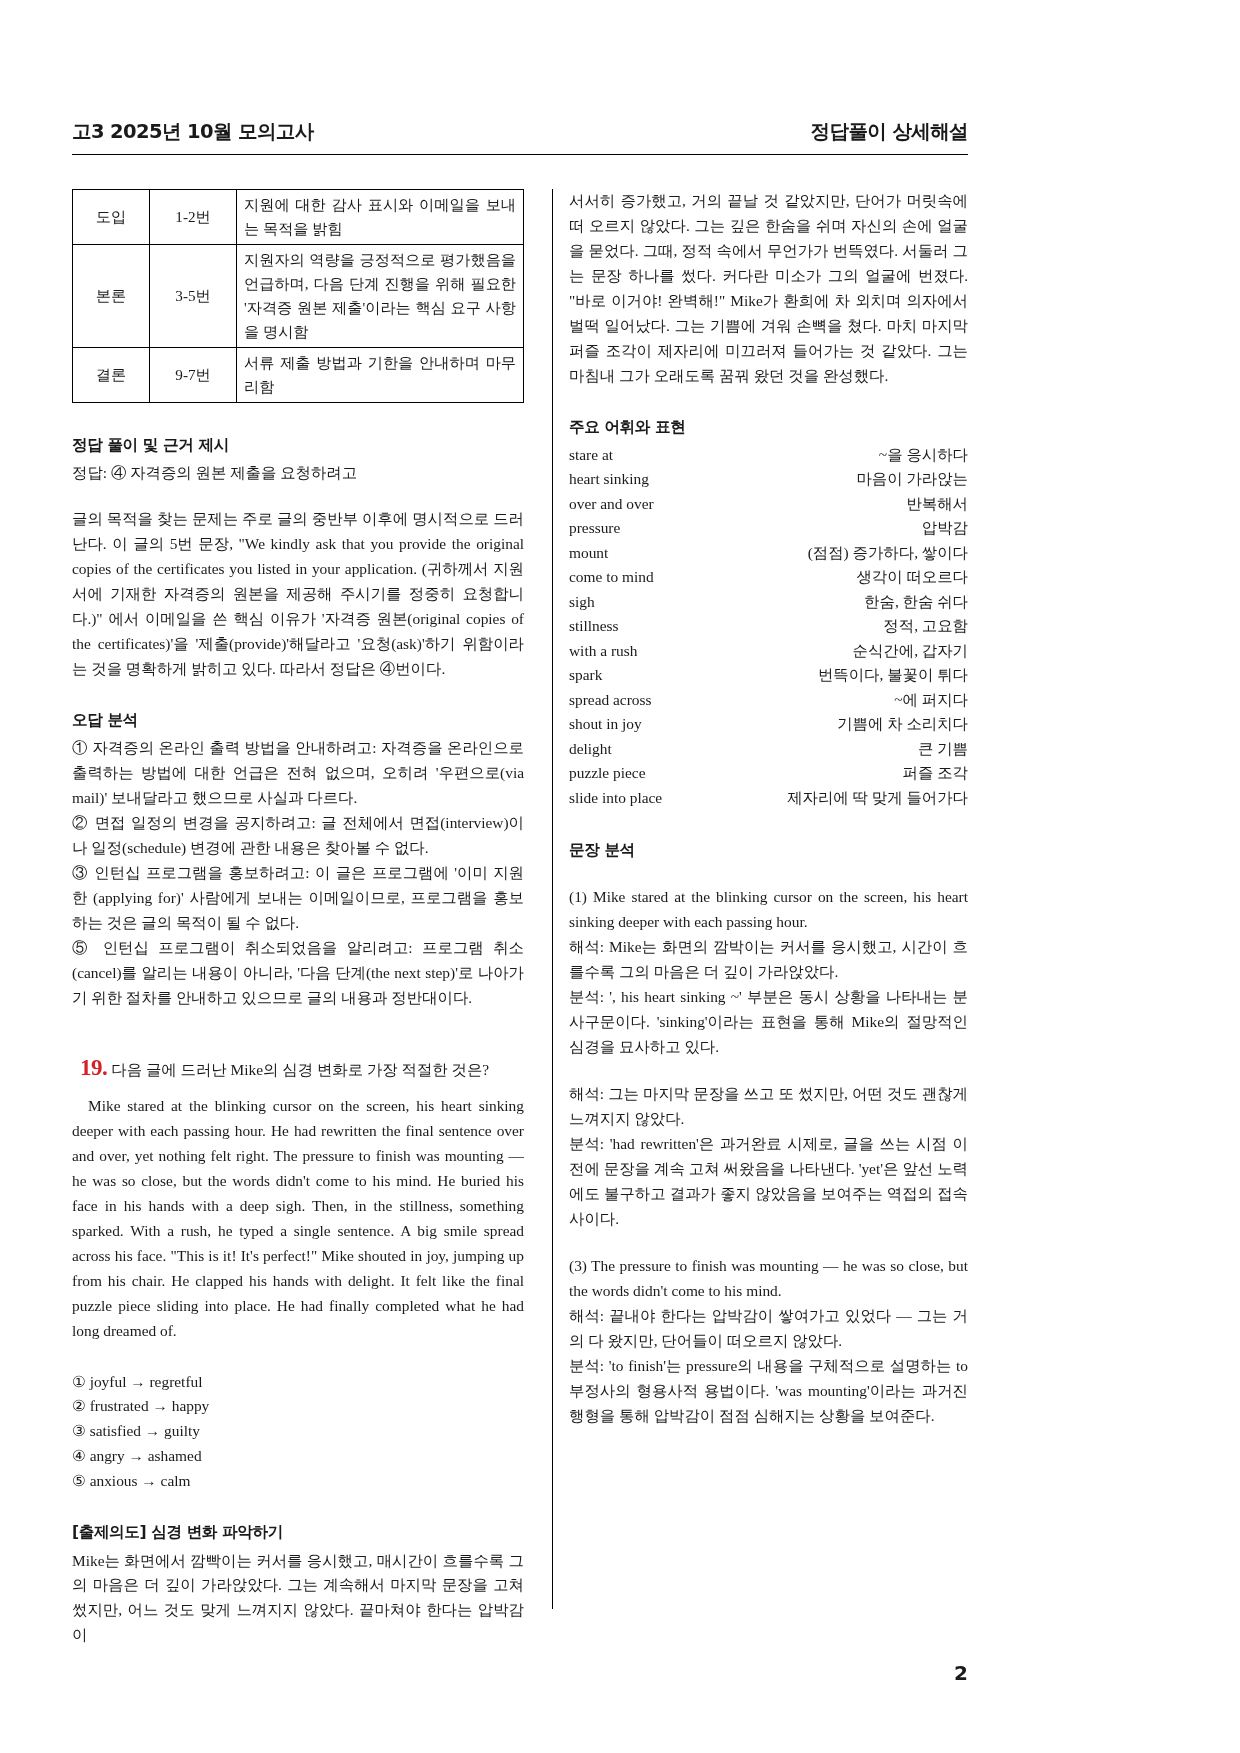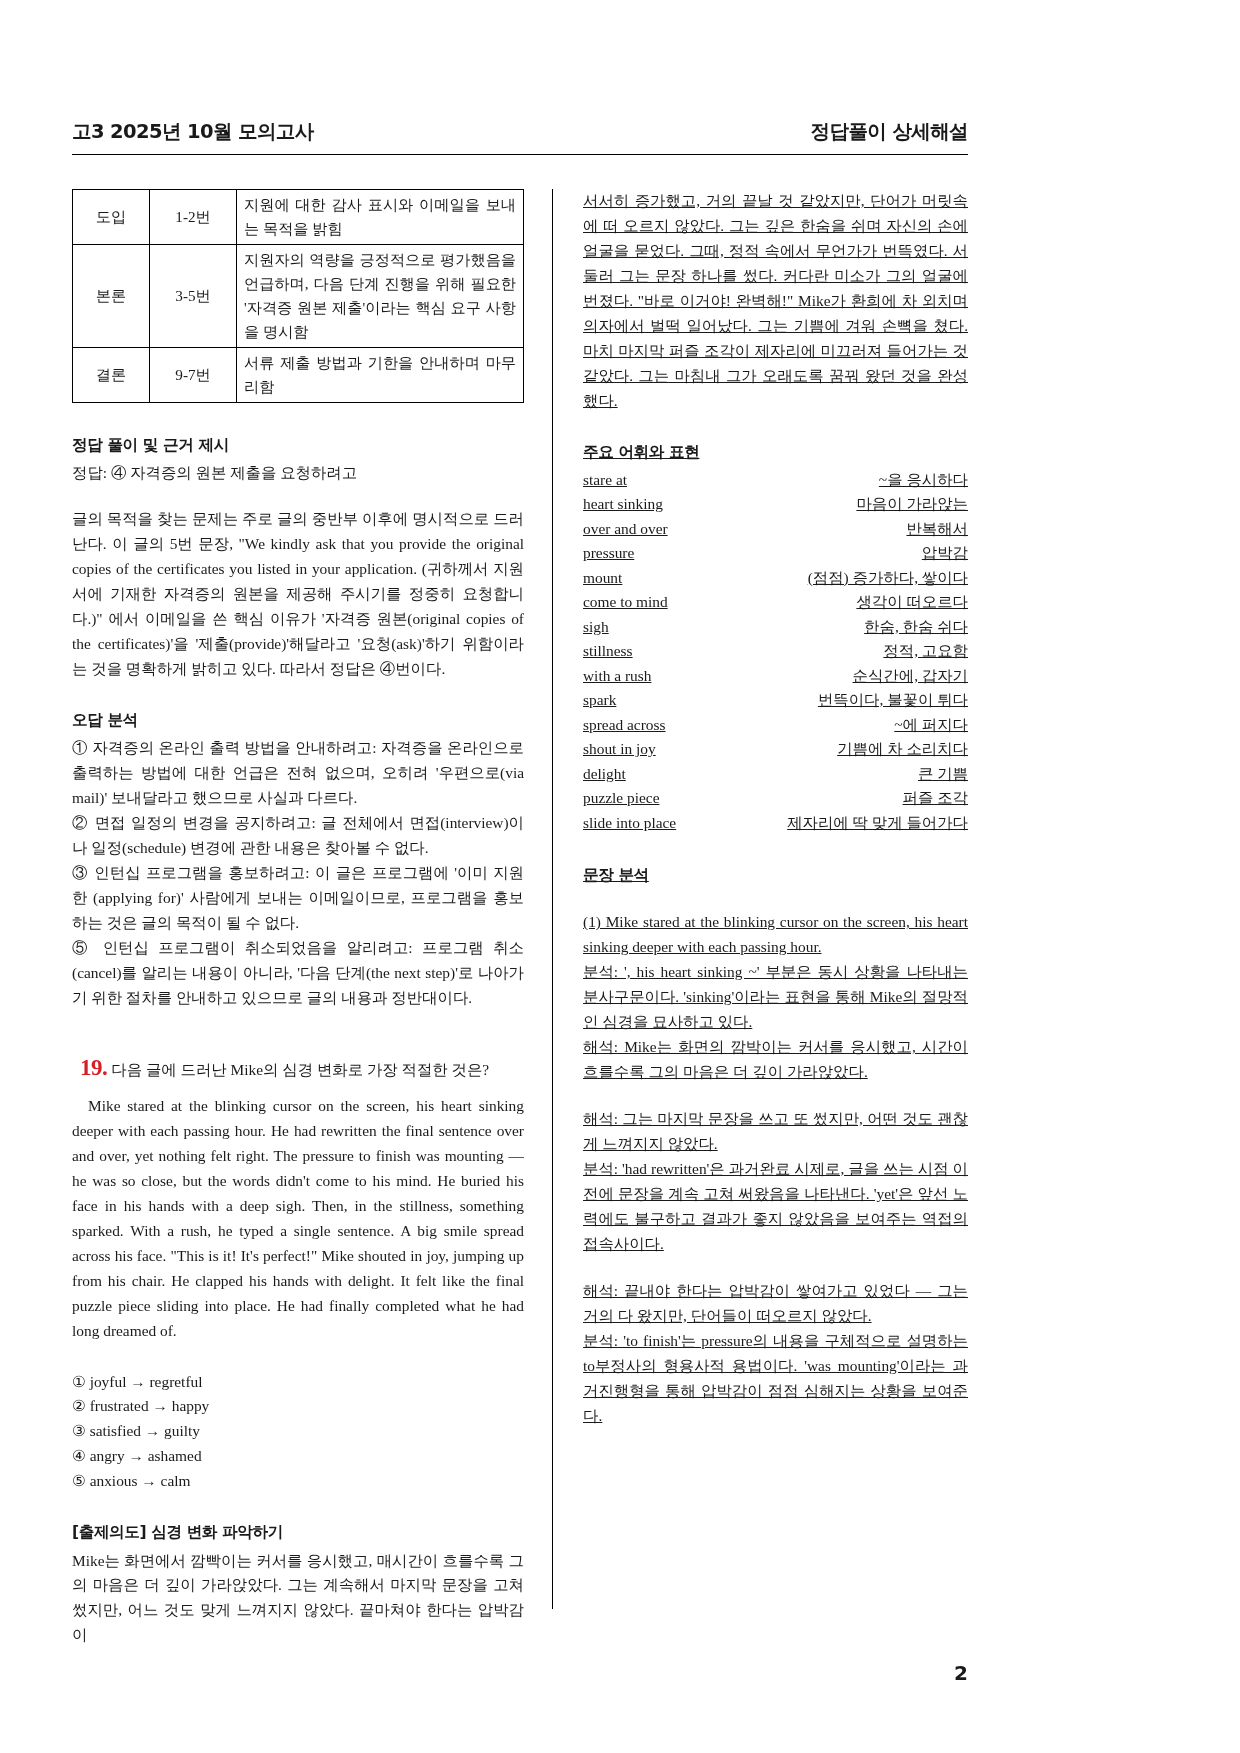--- a/index.html
+++ b/index.html
@@ -44,21 +44,21 @@
     display: flex;
     align-items: stretch;
     height: 1420px;
   }
   .col {
     width: 470px;
     font-size: 15.4px;
     line-height: 1.62;
   }
   .col-left  { padding-right: 28px; }
-  .col-right { padding-left: 30px; border-left: 1.3px solid #000; text-decoration: underline; }
+  .col-right { padding-left: 16px; border-left: 1.3px solid #000; }
 
   
   table.structure {
     border-collapse: collapse;
     width: 452px;
     table-layout: fixed;
     margin-bottom: 30px;
   }
   table.structure td {
     border: 1.2px solid #000;
@@ -256,30 +256,31 @@
         <div class="vocab-row">
           <span class="vocab-en">slide into place</span>
           <span class="vocab-ko">제자리에 딱 맞게 들어가다</span>
         </div>
       </div>
 
       <h2 class="sec" style="margin-top:28px">문장 분석</h2>
 
       <div class="sent-block">
         <p>(1) Mike stared at the blinking cursor on the screen, his heart sinking deeper with each passing hour.</p>
+        <p>해석: Mike는 화면의 깜박이는 커서를 응시했고, 시간이 흐를수록 그의 마음은 더 깊이 가라앉았다.</p>
         <p>분석: ', his heart sinking ~' 부분은 동시 상황을 나타내는 분사구문이다. 'sinking'이라는 표현을 통해 Mike의 절망적인 심경을 묘사하고 있다.</p>
-        <p>해석: Mike는 화면의 깜박이는 커서를 응시했고, 시간이 흐를수록 그의 마음은 더 깊이 가라앉았다.</p>
       </div>
 
       <div class="sent-block">
         <p>해석: 그는 마지막 문장을 쓰고 또 썼지만, 어떤 것도 괜찮게 느껴지지 않았다.</p>
         <p>분석: 'had rewritten'은 과거완료 시제로, 글을 쓰는 시점 이전에 문장을 계속 고쳐 써왔음을 나타낸다. 'yet'은 앞선 노력에도 불구하고 결과가 좋지 않았음을 보여주는 역접의 접속사이다.</p>
       </div>
 
       <div class="sent-block">
+        <p>(3) The pressure to finish was mounting — he was so close, but the words didn't come to his mind.</p>
         <p>해석: 끝내야 한다는 압박감이 쌓여가고 있었다 — 그는 거의 다 왔지만, 단어들이 떠오르지 않았다.</p>
         <p>분석: 'to finish'는 pressure의 내용을 구체적으로 설명하는 to부정사의 형용사적 용법이다. 'was mounting'이라는 과거진행형을 통해 압박감이 점점 심해지는 상황을 보여준다.</p>
       </div>
 
     </div>
   </div>
 
   <div class="page-no">2</div>
 
 </div>

